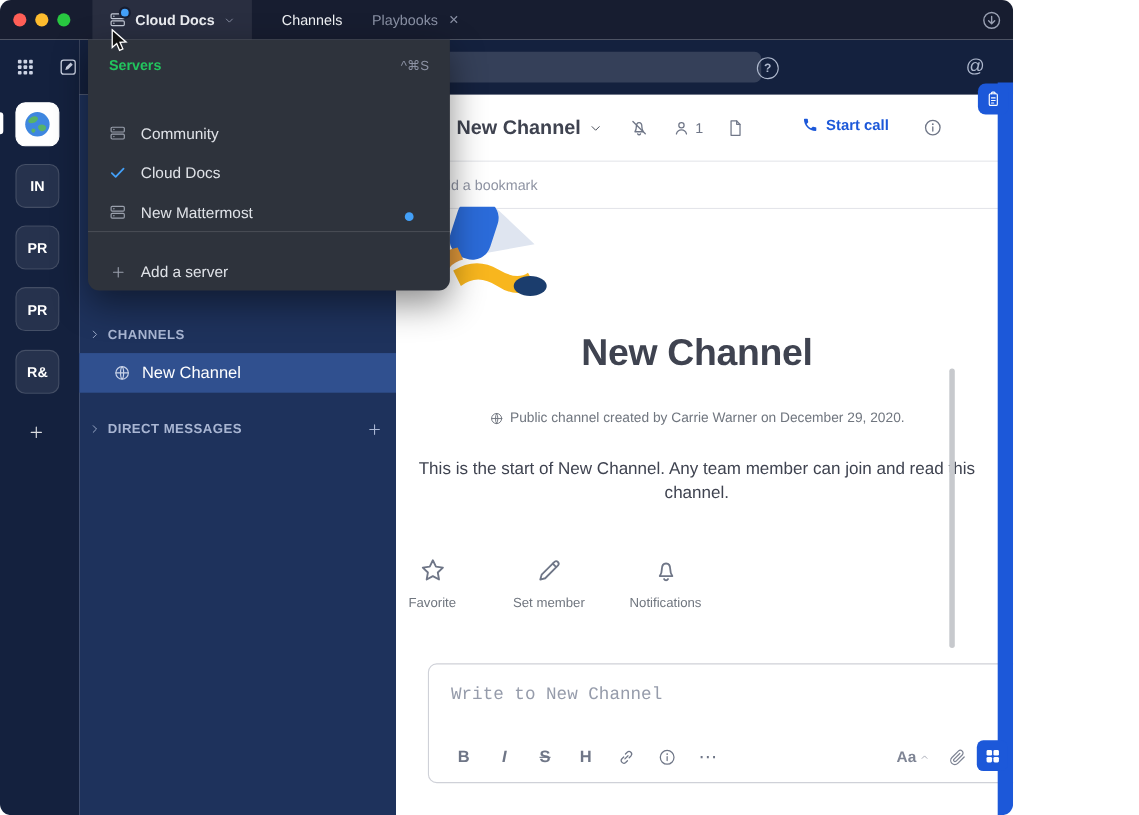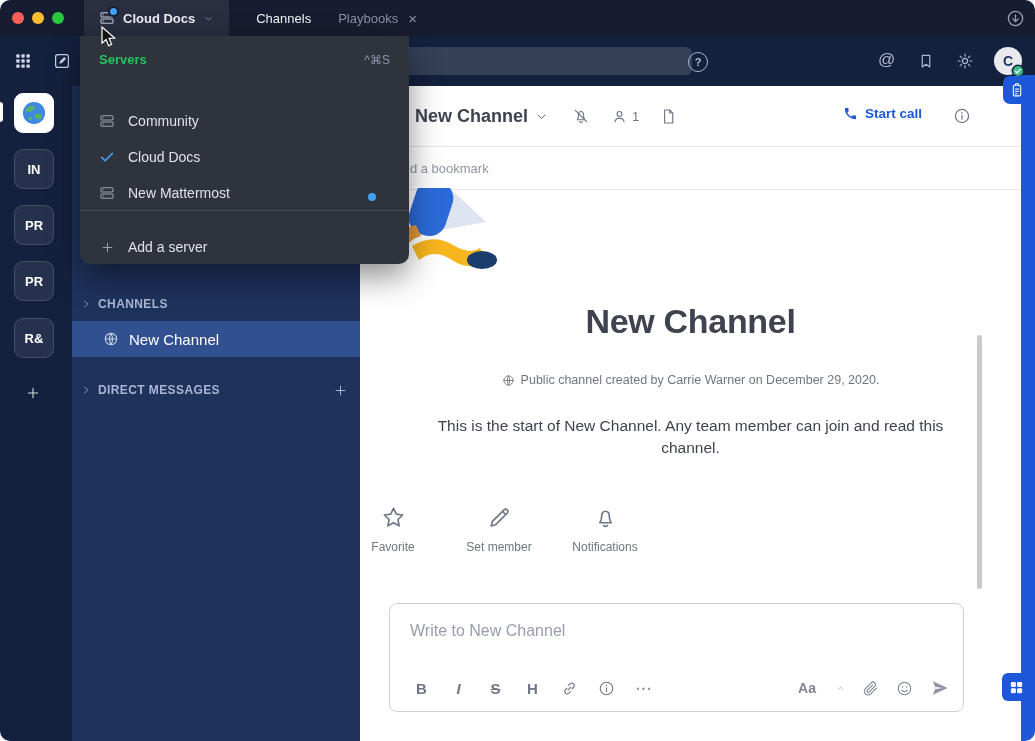--- a/index.html
+++ b/index.html
@@ -1,16 +1,16 @@
 <!DOCTYPE html>
 <html><head>
 <meta charset="utf-8">
 <style>
   html,body{margin:0;padding:0;background:#ffffff}
-  .app{position:relative;width:1035px;height:741px;overflow:hidden;border-radius:10px;
+  .app{position:relative;width:921px;height:741px;overflow:hidden;border-radius:10px;
        font-family:"Liberation Sans",sans-serif;background:#fff;-webkit-font-smoothing:antialiased}
   svg{display:block}
   .ic{stroke:currentColor;fill:none;stroke-width:1.6;stroke-linecap:round;stroke-linejoin:round}
 
   
   .titlebar{position:absolute;left:0;right:0;top:0;height:36px;background:#171d30;display:flex;align-items:center;z-index:110}
   .traffic{display:flex;gap:8px;margin-left:12px}
   .light{width:12px;height:12px;border-radius:50%}
   .light.red{background:#ff5f57}.light.yellow{background:#febc2e}.light.green{background:#28c840}
   .server-btn{margin-left:20px;height:36px;display:flex;align-items:center;gap:8px;padding:0 15px;background:rgba(255,255,255,.08);cursor:default}
@@ -90,30 +90,30 @@
   .byline{margin-top:32px;display:inline-flex;align-items:center;gap:6px;font-size:12.5px;color:#70767f}
   .desc{margin:24px auto 0;max-width:545px;font-size:15.5px;line-height:22px;color:#3f4350}
   .actions{margin-top:46px;display:flex;justify-content:flex-start;gap:40px}
   .action{width:66px;display:flex;flex-direction:column;align-items:center;gap:10px;color:#70767f;font-size:12px;cursor:default}
   .action .aic{color:#6f7687}
 
   .scrollbar{position:absolute;right:53px;top:249px;width:5px;height:254px;border-radius:3px;background:#c7c9cd}
 
   .composer{position:absolute;left:29px;top:517px;width:573px;height:107px;border:1px solid #cfd1d8;border-radius:8px;background:#fff}
   .composer input{width:100%;border:none;outline:none;background:transparent;padding:18px 20px 0;font-size:16px;
-                  color:#3f4350;font-family:Liberation Sans, sans-serif}
+                  color:#3f4350;font-family:Liberation Mono, monospace}
   .composer input::placeholder{color:#969cab}
   .ctoolbar{position:absolute;left:13px;right:13px;bottom:9px;display:flex;align-items:center}
   .fmt{width:37px;height:28px;display:flex;align-items:center;justify-content:center;color:#6f7687;
        font-size:15px;font-weight:700;border-radius:4px;cursor:default}
   .fmt.it{font-style:italic;font-weight:600}
   .fmt.st{text-decoration:line-through}
   .fmt.more{font-weight:400;font-size:17px}
   .cright{margin-left:auto;display:flex;align-items:center;gap:17px;color:#7e8494}
-  .aa{display:flex;align-items:center;gap:20px;font-size:14px;font-weight:700}
+  .aa{display:flex;align-items:center;gap:3px;font-size:14px;font-weight:700}
   .send{color:#8d93a5}
 
   .cursor{position:absolute;left:101px;top:26px;z-index:300;pointer-events:none}
 </style>
 </head>
 <body>
 
 <div class="app">
 
   <div class="titlebar">

